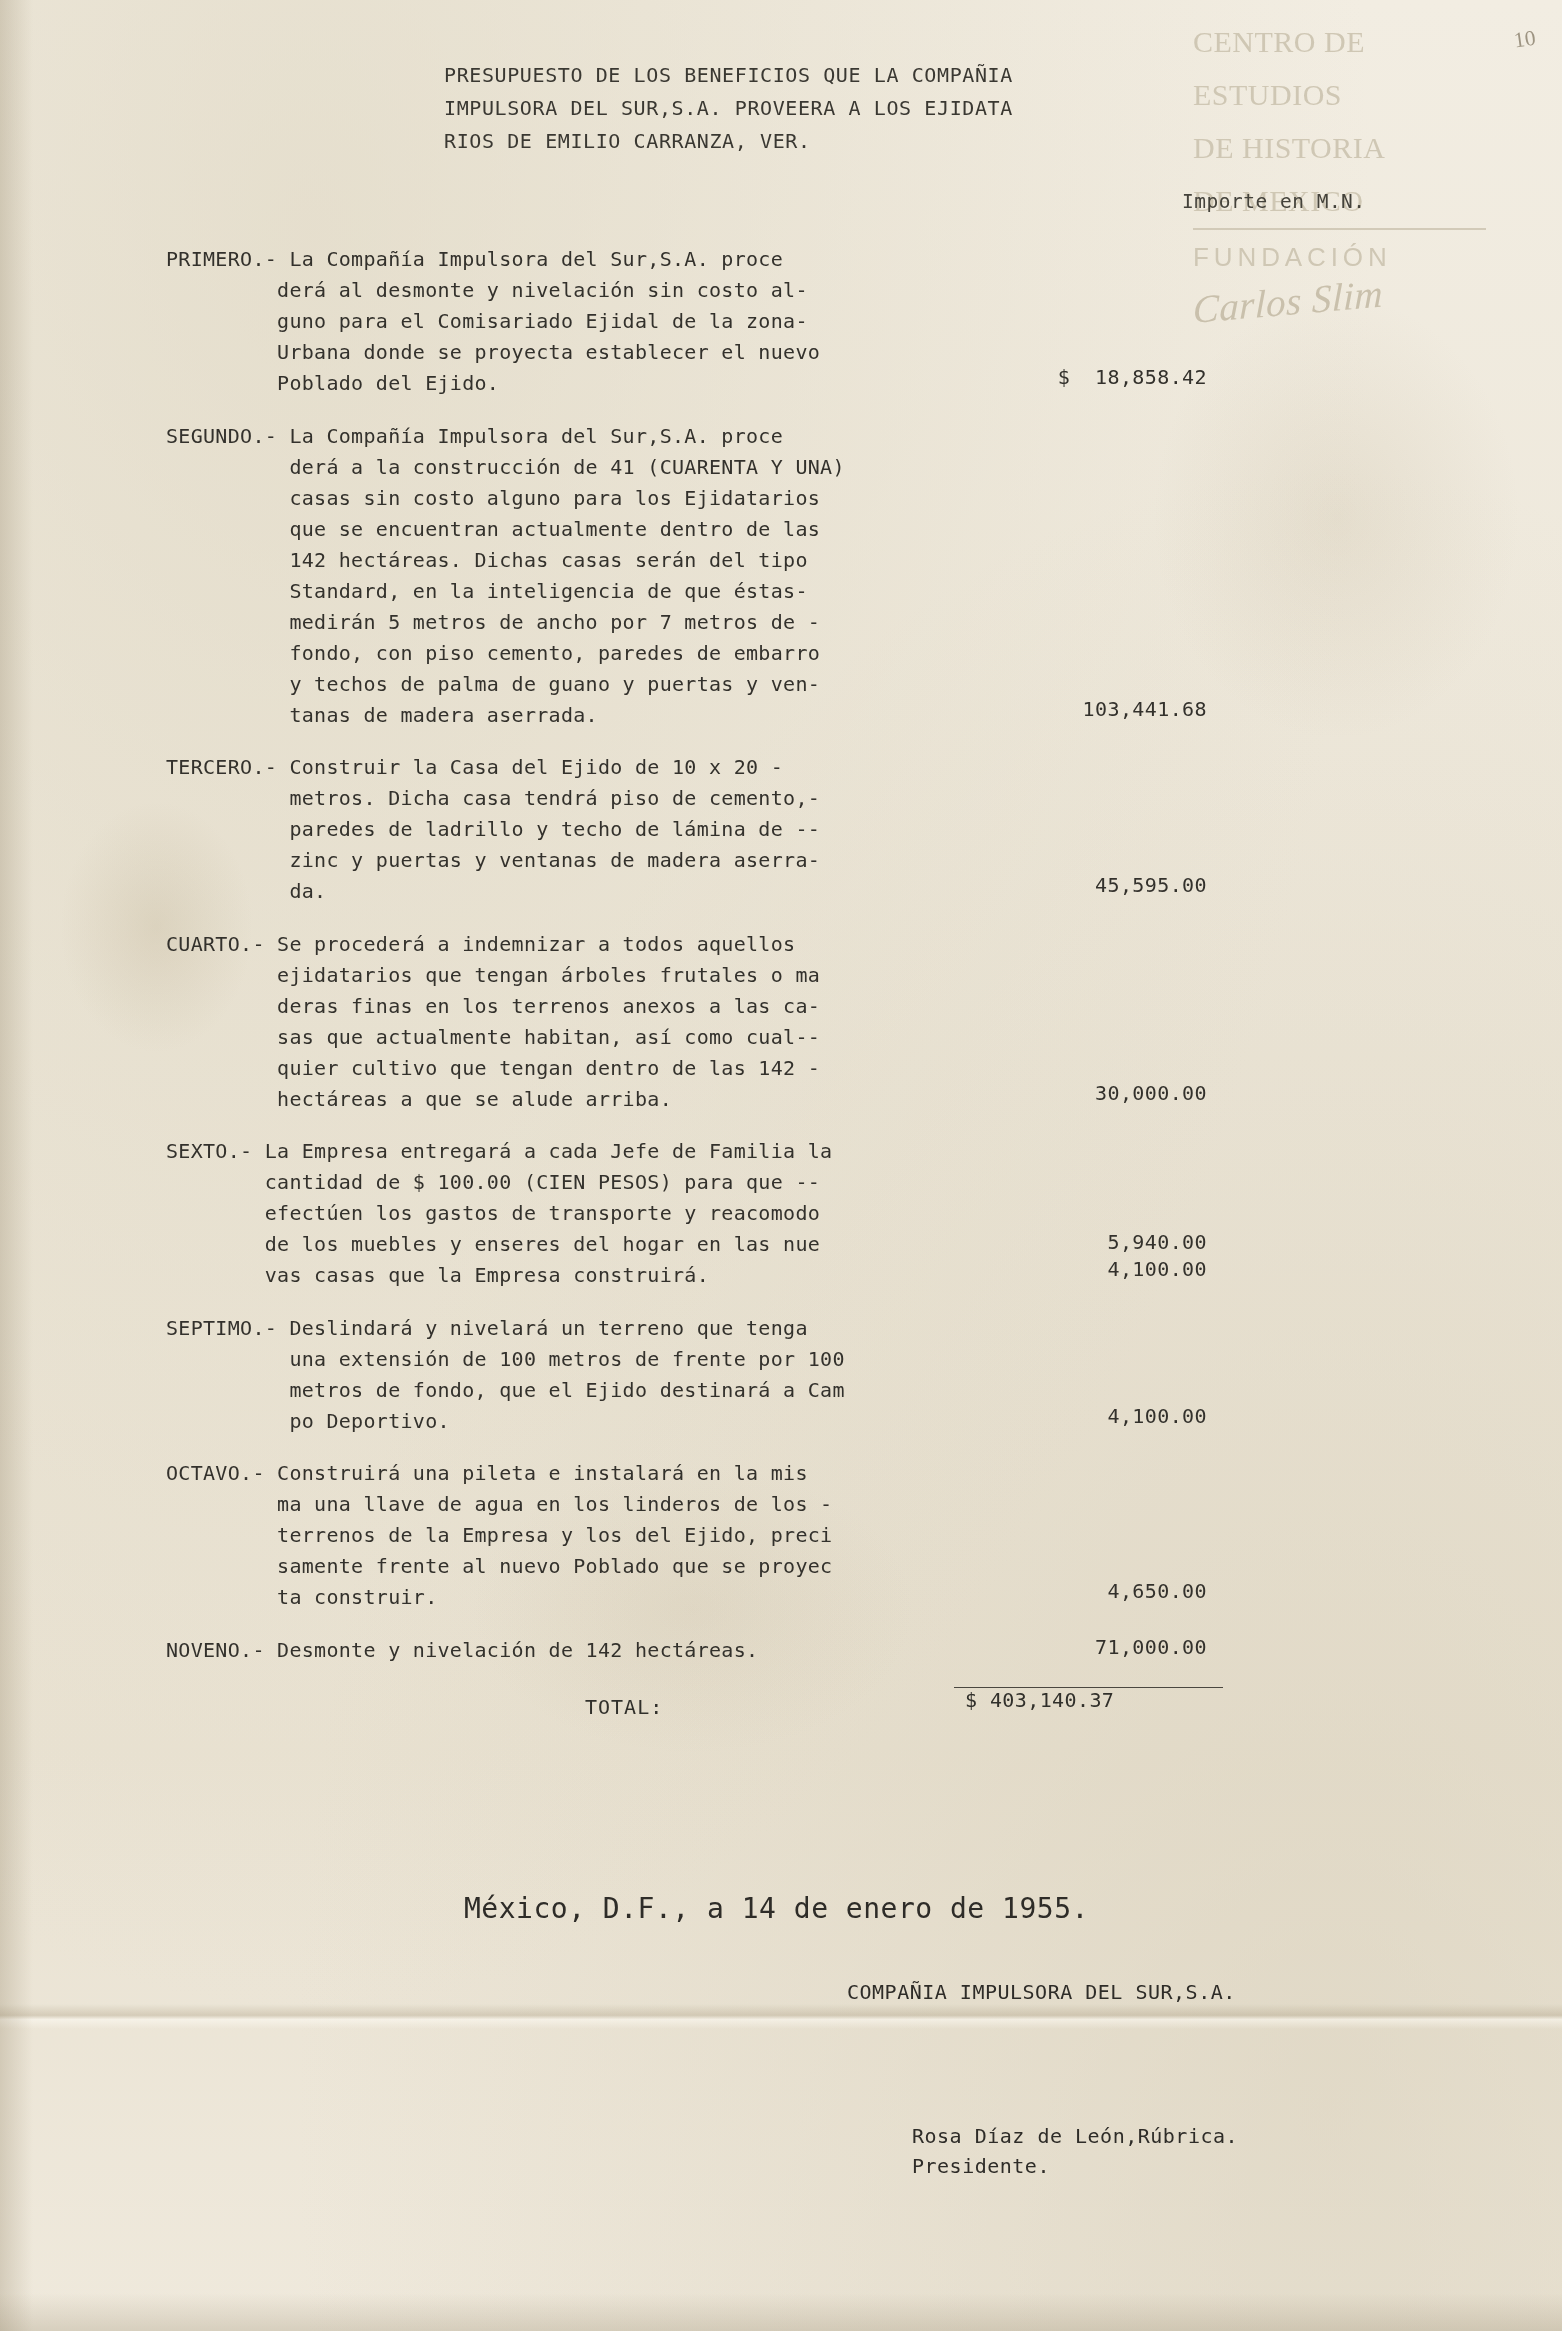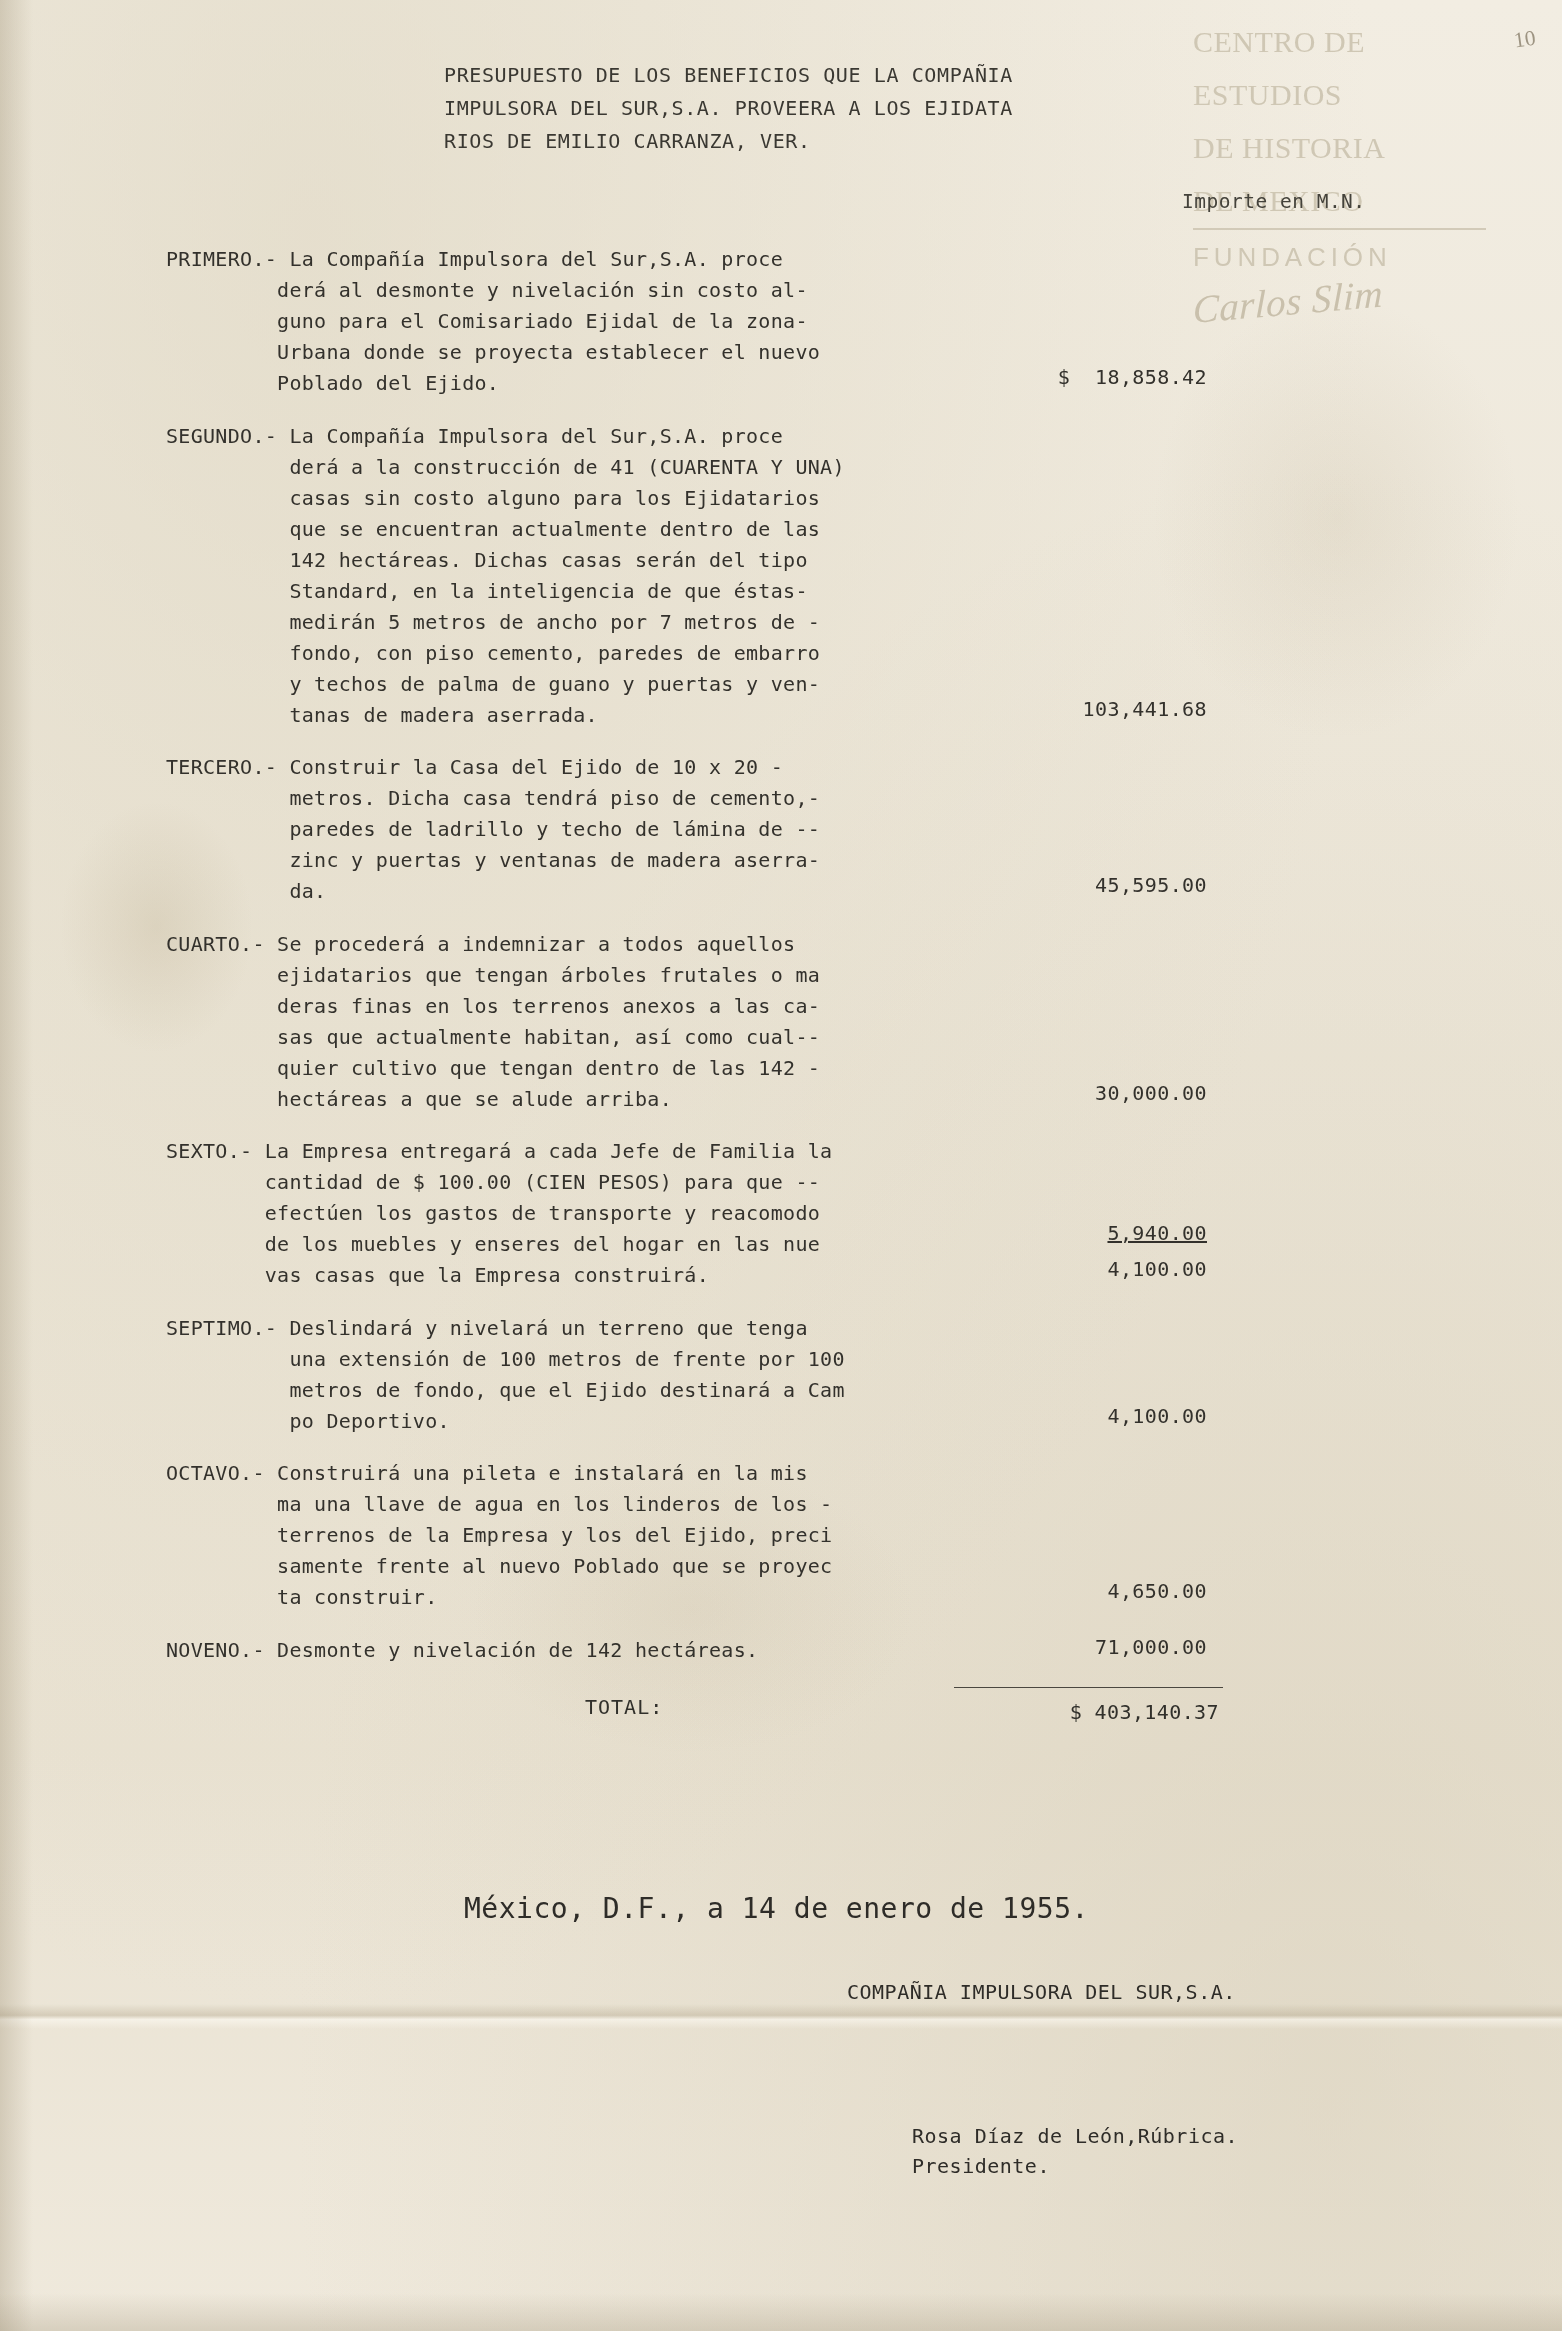--- a/index.html
+++ b/index.html
@@ -169,23 +169,22 @@
   .total-label {
     position: absolute;
     left: 585px;
     top: 9.8px;
     font-size: 20px;
     letter-spacing: 1px;
   }
   .total-amount {
     position: absolute;
     right: 195px;
-    top: 15px;
+    top: 3px;
     width: 254px;
-    text-align: right;
     font-size: 20px;
     letter-spacing: 0.4px;
     white-space: pre;
   }
   .total-rule {
     position: absolute;
     right: 191px;
     top: 2px;
     width: 269px;
     height: 1px;
@@ -286,21 +285,21 @@
         <div class="clause">
           <div class="clause-body">CUARTO.- Se procederá a indemnizar a todos aquellos
          ejidatarios que tengan árboles frutales o ma
          deras finas en los terrenos anexos a las ca-
          sas que actualmente habitan, así como cual--
          quier cultivo que tengan dentro de las 142 -
          hectáreas a que se alude arriba.</div>
           <div class="clause-amount" style="top: 152px;">30,000.00</div>
         </div>
         <div class="clause">
-          <div class="clause-amount" style="top: 85px; text-decoration: underline;">5,940.00</div>
+          <div class="clause-amount" style="top: 94px;">5,940.00</div>
         </div>
         <div class="clause">
           <div class="clause-body">SEXTO.- La Empresa entregará a cada Jefe de Familia la
         cantidad de $ 100.00 (CIEN PESOS) para que --
         efectúen los gastos de transporte y reacomodo
         de los muebles y enseres del hogar en las nue
         vas casas que la Empresa construirá.</div>
           <div class="clause-amount" style="top: 121px;">4,100.00</div>
         </div>
         <div class="clause">

